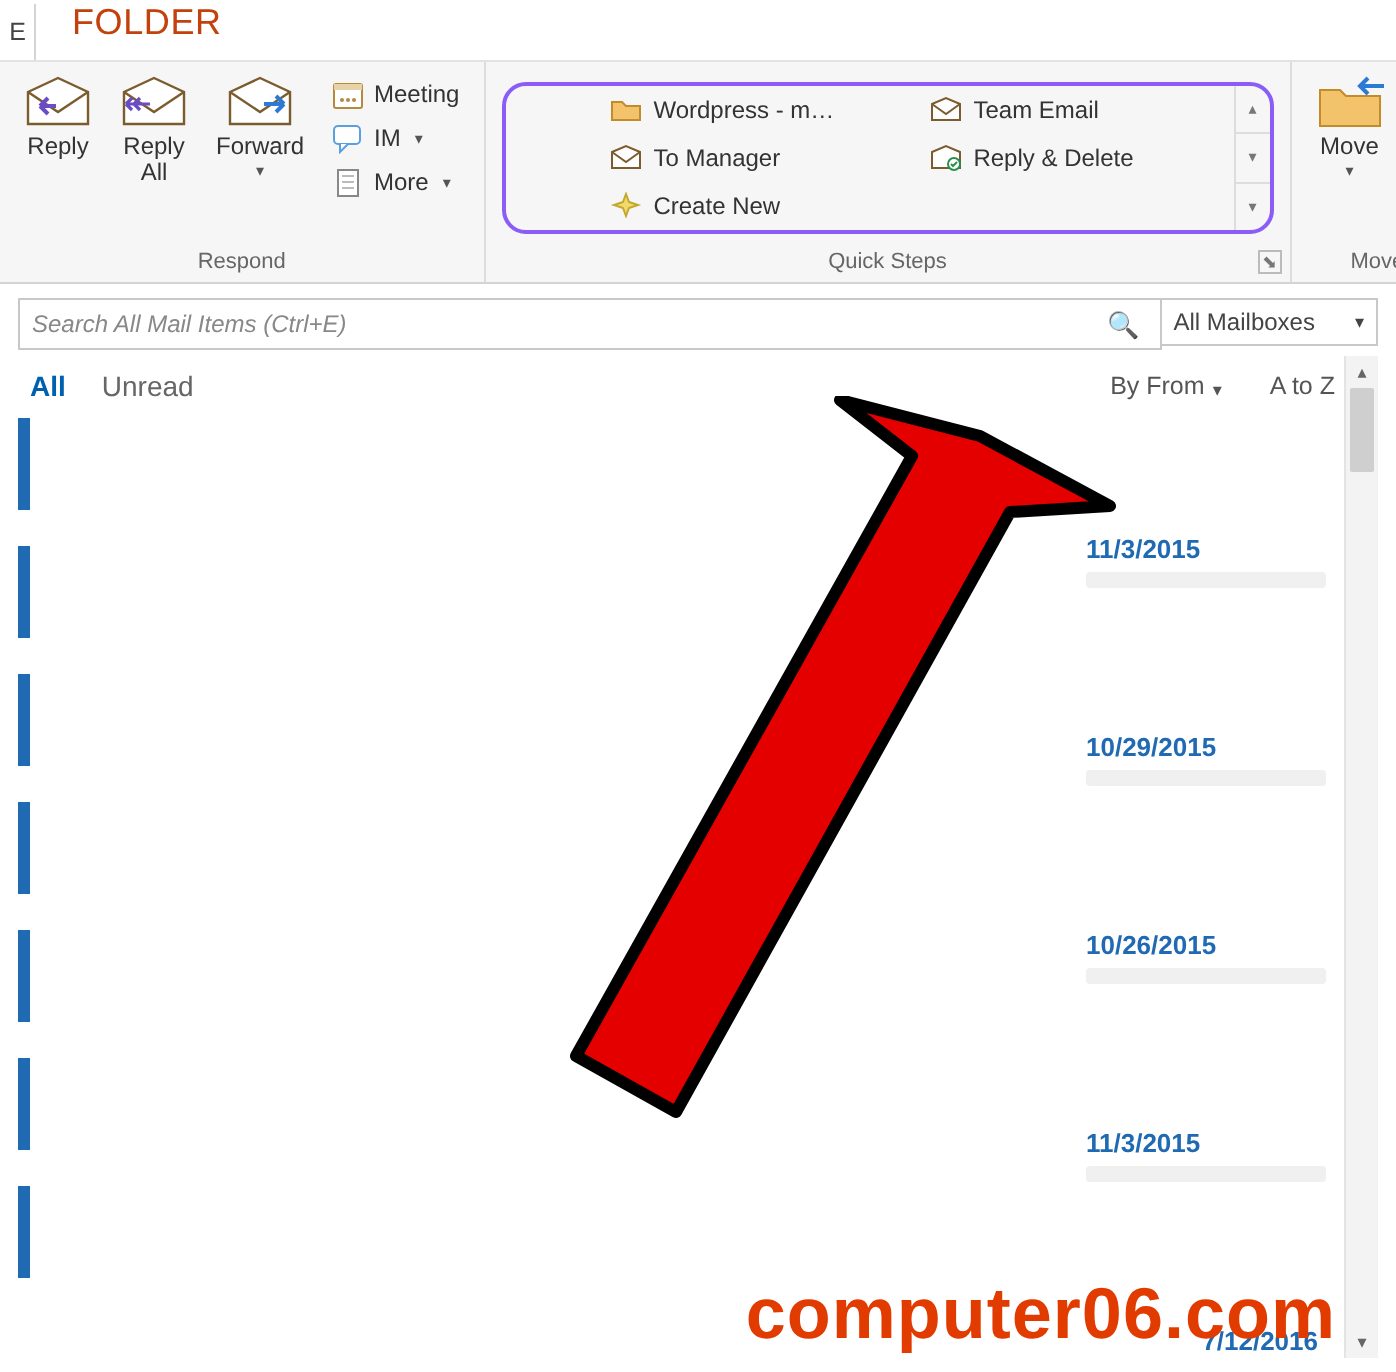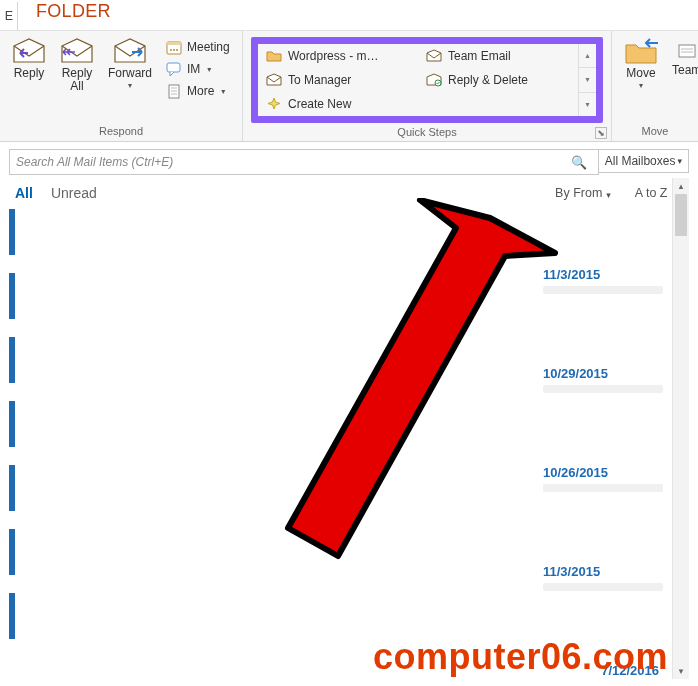--- a/index.html
+++ b/index.html
@@ -21,38 +21,38 @@
   .bigbtn .ic { width: 34px; height: 28px; display: flex; align-items: center; justify-content: center; }
   .bigbtn .cap { text-align: center; line-height: 13px; font-size: 12px; }
   .bigbtn .caret { font-size: 8px; color: #555; line-height: 6px; margin-top: 1px; }
 
   .smalls { display: flex; flex-direction: column; gap: 2px; padding-top: 2px; }
   .smallbtn { display: flex; align-items: center; gap: 5px; font-size: 12px; color: #333; padding: 2px 4px; }
   .smallbtn .ic { width: 16px; height: 16px; display: inline-flex; align-items: center; justify-content: center; }
   .smallbtn .caret { font-size: 8px; color: #555; margin-left: 2px; }
 
   
-  .qsteps { display: flex; border: 7px solid #8b5cf6; border-radius: 2px; margin: 2px 0; }
+  .qsteps { display: flex; border: 2px solid #8b5cf6; border-radius: 12px; margin: 2px 0; padding-left: 44px; }
   .qcols { display: grid; grid-template-columns: 160px 160px; grid-auto-rows: 24px; }
   .qitem { display: flex; align-items: center; gap: 6px; font-size: 12px; color: #333; padding: 0 8px; border-bottom: 0; }
   .qitem .ic { width: 16px; height: 16px; display: inline-flex; align-items: center; justify-content: center; }
   .qscroll { width: 18px; display: flex; flex-direction: column; border-left: 1px solid #ddd; }
   .qscroll div { flex: 1; display: flex; align-items: center; justify-content: center; font-size: 8px; color: #777; border-bottom: 1px solid #ddd; }
   .qscroll div:last-child { border-bottom: none; }
 
   
   svg.envelope { display: block; }
 
   
   .content { position: relative; padding: 7px 9px 0 9px; }
   .searchrow { display: flex; gap: 0; align-items: stretch; }
   .searchbox { flex: 1; height: 24px; border: 1px solid #c8c8c8; background: #fff; display: flex; align-items: center; padding: 12px 6px; color: #888; font-size: 12px; font-style: italic; }
   .searchbox .spacer { flex: 1; }
   .searchbox .mag { font-style: normal; color: #555; font-size: 13px; padding: 0 4px; }
-  .scopebox { height: 24px; border: 1px solid #c8c8c8; border-left: none; padding: 0 6px; display: flex; align-items: center; font-size: 12px; color: #444; gap: 2px; }
+  .scopebox { height: 24px; border: 1px solid #c8c8c8; border-left: none; padding: 0 6px; display: flex; align-items: center; font-size: 12px; color: #444; gap: 20px; }
 
   .filterbar { display: flex; align-items: center; gap: 18px; padding: 10px 6px 4px 6px; font-size: 14px; }
   .filterbar .f-all { color: #0060b0; font-weight: 600; }
   .filterbar .f-unread { color: #666; }
   .filterbar .spacer { flex: 1; }
   .sortctl { font-size: 12.5px; color: #555; display: inline-flex; align-items: flex-end; gap: 4px; padding-right: 6px; cursor: default; }
   .sortctl .caret { font-size: 9px; }
 
   
   .listarea { position: relative; height: 470px; margin-top: 4px; }

